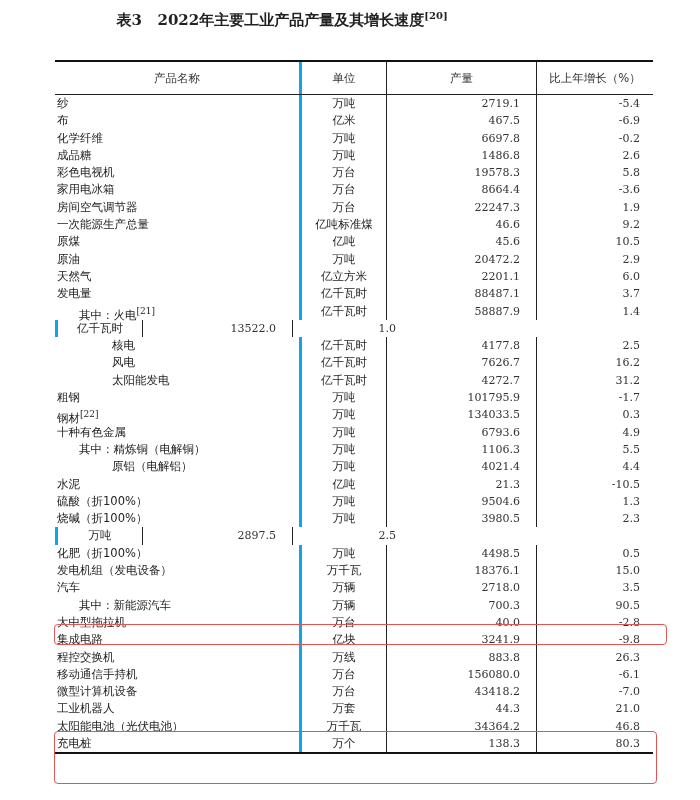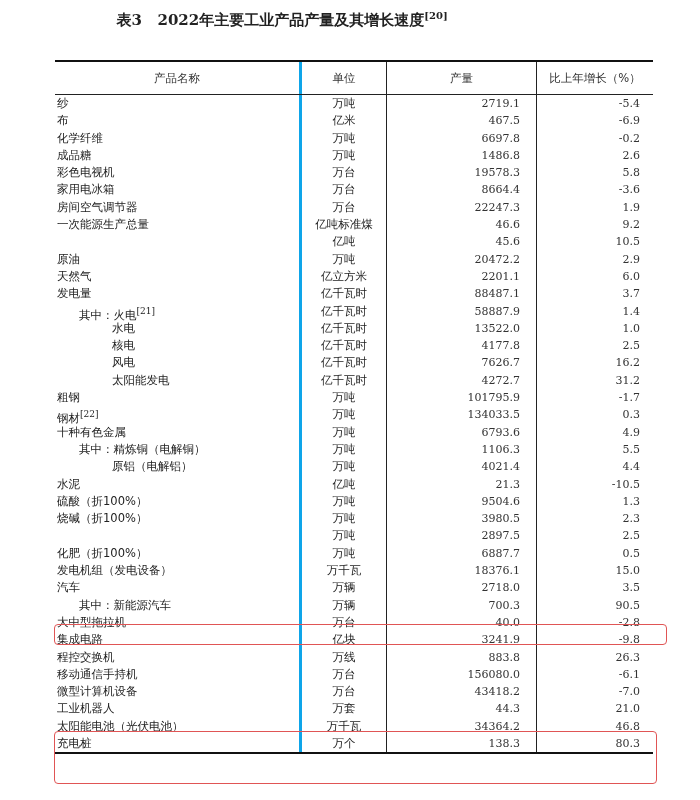--- a/index.html
+++ b/index.html
@@ -3,21 +3,21 @@
 <meta charset="utf-8">
 <style>
   html, body { margin: 0; padding: 0; background: #ffffff; }
   body { width: 700px; height: 800px; position: relative; overflow: hidden;
          font-family: "DejaVu Sans", sans-serif; color: #222; }
   .title { position: absolute; top: 10px; left: 0; width: 564px; text-align: center;
            font-family: "DejaVu Serif", serif; font-weight: bold; font-size: 15px; color: #222; }
   .title sup { font-size: 10px; font-weight: bold; }
   .tbl { position: absolute; left: 55px; top: 60px; width: 598px;
          border-top: 2px solid #111; border-bottom: 2px solid #111; }
-  .row { display: flex; height: 17.3px; line-height: 17.3px; font-size: 11.5px; justify-content: flex-end; }
+  .row { display: flex; height: 17.3px; line-height: 17.3px; font-size: 11.5px; }
   .row.head { height: 32px; line-height: 32px; border-bottom: 1px solid #222; font-size: 11.5px; color: #333; }
   .c { box-sizing: border-box; white-space: nowrap; overflow: visible; }
   .c1 { width: 244px; padding-left: 2px; }
   .c2 { width: 87px; text-align: center; border-left: 3px solid #0ea5e9; }
   .c3 { width: 150px; text-align: right; padding-right: 16px; border-left: 1px solid #222;
         font-family: "DejaVu Serif", serif; font-size: 11px; color: #333; }
   .c4 { width: 117px; text-align: right; padding-right: 13px; border-left: 1px solid #222;
         font-family: "DejaVu Serif", serif; font-size: 11px; color: #333; }
   .head .c1, .head .c3, .head .c4 { text-align: center; padding: 0; font-family: "DejaVu Sans", sans-serif; font-size: 11.5px; }
   .ind1 { padding-left: 24px; }
@@ -82,20 +82,21 @@
         <div class="c c3">22247.3</div>
         <div class="c c4">1.9</div>
       </div>
       <div class="row">
         <div class="c c1"><span>一次能源生产总量</span></div>
         <div class="c c2">亿吨标准煤</div>
         <div class="c c3">46.6</div>
         <div class="c c4">9.2</div>
       </div>
       <div class="row">
+        <div class="c c1"><span>原煤</span></div>
         <div class="c c2">亿吨</div>
         <div class="c c3">45.6</div>
         <div class="c c4">10.5</div>
       </div>
       <div class="row">
         <div class="c c1"><span>原油</span></div>
         <div class="c c2">万吨</div>
         <div class="c c3">20472.2</div>
         <div class="c c4">2.9</div>
       </div>
@@ -111,21 +112,20 @@
         <div class="c c3">88487.1</div>
         <div class="c c4">3.7</div>
       </div>
       <div class="row">
         <div class="c c1 ind1"><span>其中：火电</span><sup>[21]</sup></div>
         <div class="c c2">亿千瓦时</div>
         <div class="c c3">58887.9</div>
         <div class="c c4">1.4</div>
       </div>
       <div class="row">
-        <div class="c c1 ind2"><span>水电</span></div>
         <div class="c c2">亿千瓦时</div>
         <div class="c c3">13522.0</div>
         <div class="c c4">1.0</div>
       </div>
       <div class="row">
         <div class="c c1 ind2"><span>核电</span></div>
         <div class="c c2">亿千瓦时</div>
         <div class="c c3">4177.8</div>
         <div class="c c4">2.5</div>
       </div>
@@ -190,21 +190,21 @@
         <div class="c c4">2.3</div>
       </div>
       <div class="row">
         <div class="c c2">万吨</div>
         <div class="c c3">2897.5</div>
         <div class="c c4">2.5</div>
       </div>
       <div class="row">
         <div class="c c1"><span>化肥（折100%）</span></div>
         <div class="c c2">万吨</div>
-        <div class="c c3">6887.7</div>
+        <div class="c c3">4498.5</div>
         <div class="c c4">0.5</div>
       </div>
       <div class="row">
         <div class="c c1"><span>发电机组（发电设备）</span></div>
         <div class="c c2">万千瓦</div>
         <div class="c c3">18376.1</div>
         <div class="c c4">15.0</div>
       </div>
       <div class="row">
         <div class="c c1"><span>汽车</span></div>

